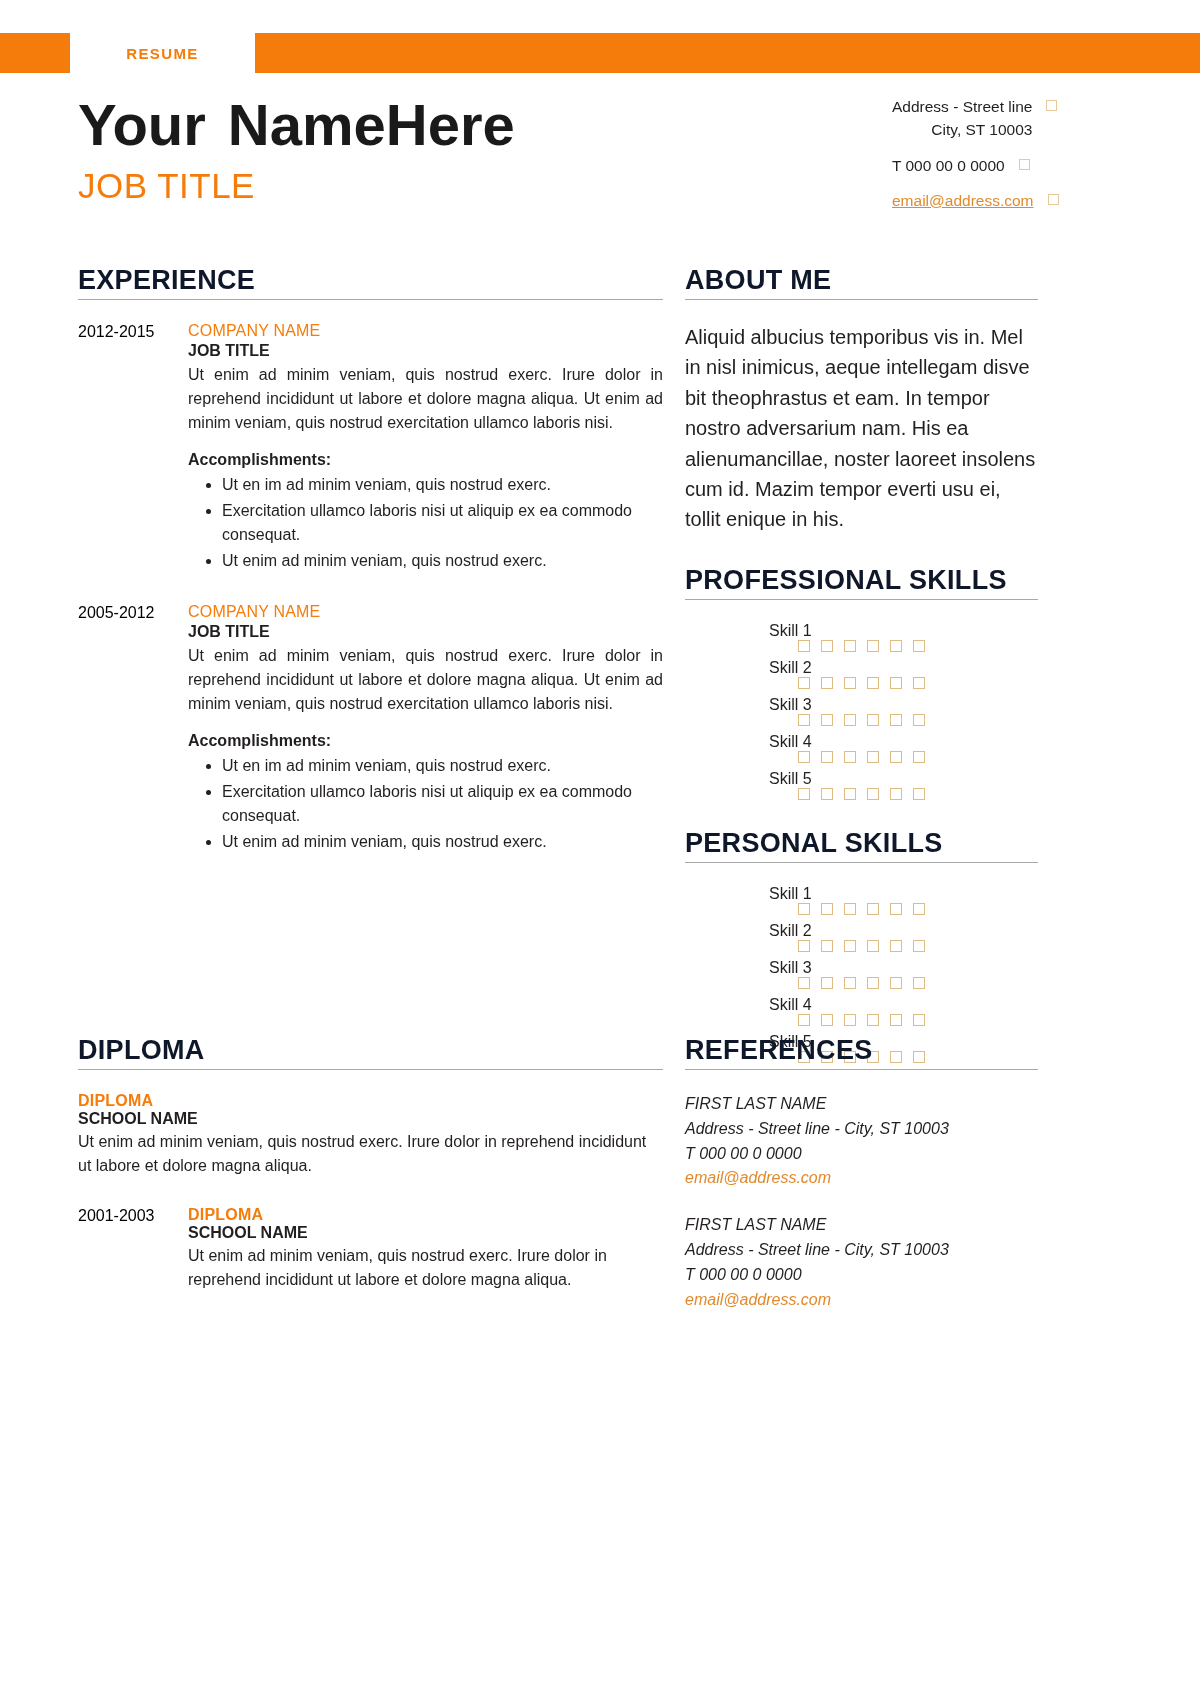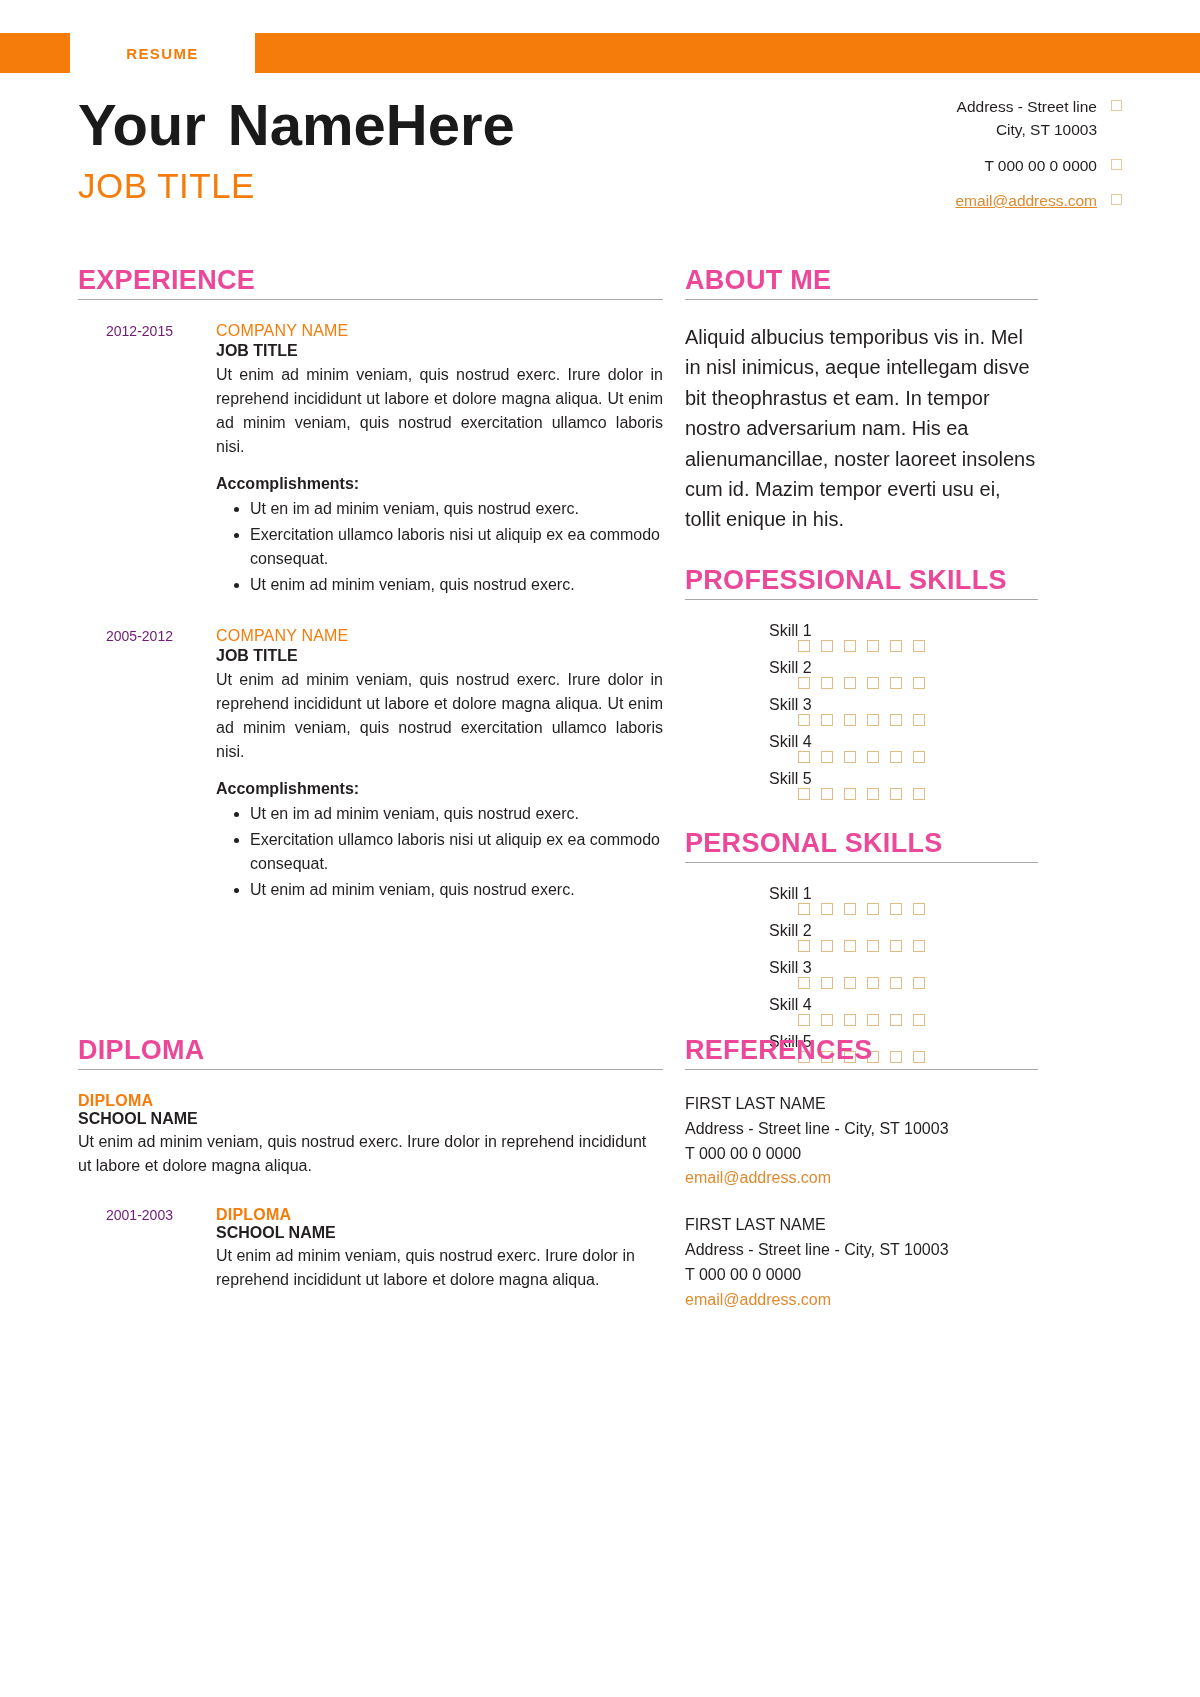--- a/index.html
+++ b/index.html
@@ -83,21 +83,21 @@
     top: 0px;
     right: 0px;
     width: 230px;
     text-align: right;
     font-size: 15.5px;
     line-height: 1.5;
   }
   .contact-row {
     display: flex;
     align-items: flex-start;
-    justify-content: flex-end;
+    justify-content: flex-start;
     margin-bottom: 12px;
   }
   .contact-text { text-align: right; }
   .contact-text.link { color: #e08a2e; text-decoration: underline; }
   .contact-icon {
     width: 11px;
     height: 11px;
     border: 1px solid #e7c89c;
     margin-left: 14px;
     margin-top: 5px;
@@ -114,40 +114,39 @@
   .col-right {
     position: absolute;
     left: 685px;
     top: 265px;
     width: 353px;
   }
 
   .section-title {
     font-size: 27px;
     font-weight: bold;
-    color: #ec4899;
+    color: #0f172a;
     letter-spacing: 0.3px;
     padding-bottom: 3px;
     border-bottom: 1.5px solid #a8a8a8;
     margin-bottom: 22px;
   }
 
   
   .entry {
     display: flex;
     margin-bottom: 28px;
   }
   .entry .years {
     width: 110px;
     flex: none;
-    font-size: 14px;
-    color: #701a75;
+    font-size: 16px;
+    color: #000000;
     padding-top: 1px;
     text-align: left;
-    margin-left: 28px;
   }
   .entry .body { flex: 1; }
   .company {
     color: #f57c0a;
     font-weight: normal;
     font-size: 16px;
     letter-spacing: 0.2px;
     margin-bottom: 2px;
   }
   .role {
@@ -221,21 +220,21 @@
     color: #f57c0a;
     font-weight: bold;
     font-size: 16px;
     letter-spacing: 0.2px;
   }
   .school {
     font-weight: bold;
     font-size: 16px;
     margin-bottom: 2px;
   }
-  .ref-block { margin-bottom: 22px; font-size: 16px; line-height: 1.55; }
+  .ref-block { margin-bottom: 22px; font-size: 16px; line-height: 1.55; font-style: italic; }
   .ref-name { }
   .ref-email { color: #e08a2e; }
 </style>
 </head>
 <body>
 
 <div class="banner">
   <div class="banner-left"></div>
   <div class="banner-label">RESUME</div>
   <div class="banner-right"></div>

